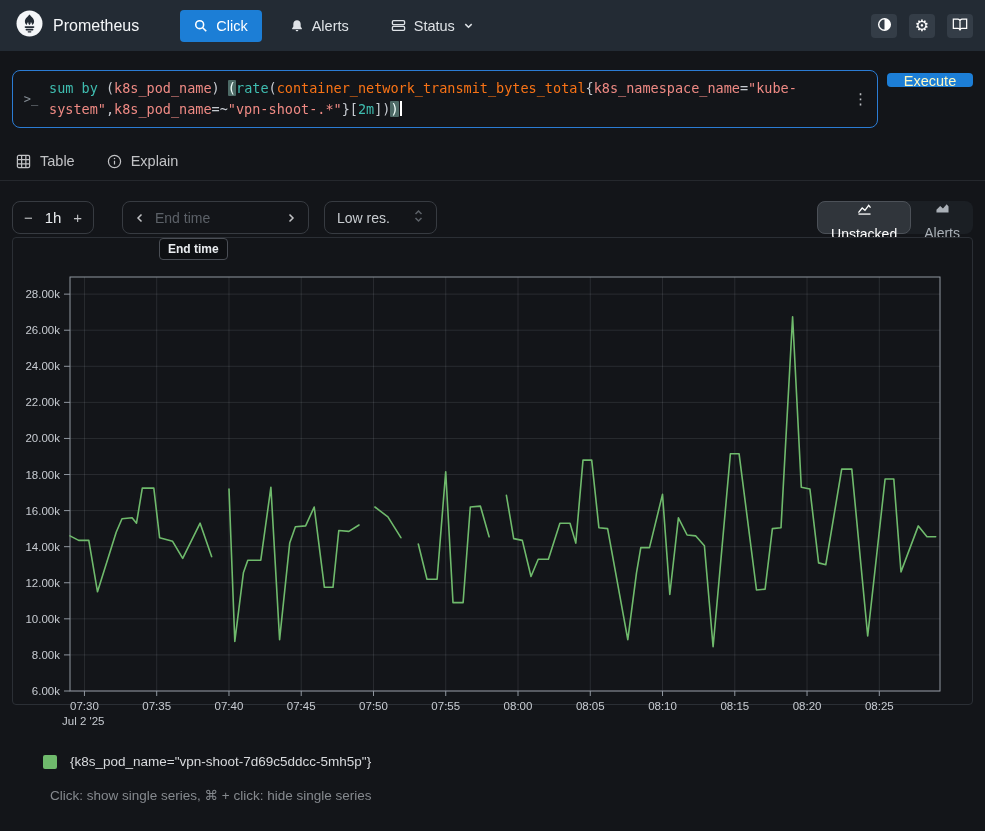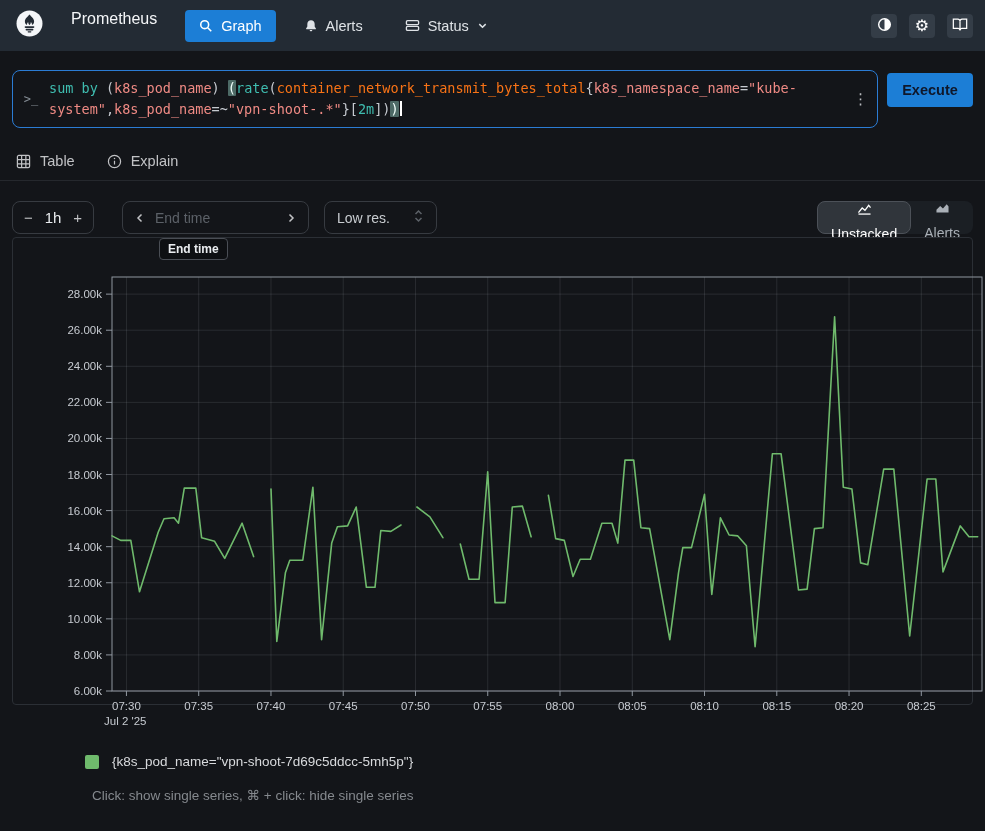--- a/index.html
+++ b/index.html
@@ -9,21 +9,21 @@
     font-family: "Liberation Sans", sans-serif;
     color: #e6e8ea;
     overflow: hidden;
     position: relative;
   }
   
   .navbar {
     height: 51px; background: #232b34; display: flex; align-items: center;
     padding: 0 12px 0 16px;
   }
-  .brand { display: flex; gap: 28px; margin-right: 28px; }
+  .brand { display: flex; align-items: center; gap: 10px; margin-right: 41px; }
   .brand-title { font-size: 16px; color: #f4f6f8; }
   .nav-links { display: flex; align-items: center; gap: 14px; }
   .nav-pill {
     display: flex; align-items: center; gap: 8px; font-size: 14.5px;
     padding: 8px 14px; border-radius: 4px; color: #dee2e6; cursor: pointer;
   }
   .nav-pill.active { background: #1c7ed6; color: #fff; }
   .nav-pill svg { display: block; }
   .navbar-spacer { flex: 1; }
   .nav-iconbtns { display: flex; gap: 12px; }
@@ -47,22 +47,22 @@
   .code .st { color: #ef8a84; }
   .code .du { color: #3fbdb0; }
   .code .pn { color: #c6cad0; }
   .code .df { color: #f97316; }
   .code .mb { color: #f1fffb; background: #4d6a66; border-radius: 1px; }
   .cursor { display: inline-block; width: 2px; height: 15px; background: #fff;
     vertical-align: -2px; margin-left: 1px; }
   .kebab { position: absolute; right: 9px; top: 50%; transform: translateY(-50%);
     color: #b7babd; font-size: 15px; cursor: pointer; letter-spacing: 0; }
   .execute-btn {
-    margin-top: 3px; width: 86px; height: 34px; background: #1c7ed6; color: #0f172a;
-    border: none; border-radius: 4px; font-size: 14.5px; font-weight: 700;
+    margin-top: 3px; width: 86px; height: 14px; background: #1c7ed6; color: #fef9c3;
+    border: none; border-radius: 4px; font-size: 14.5px; font-weight: 400;
     font-family: "Liberation Sans", sans-serif; cursor: pointer;
   }
   
   .tabs { display: flex; margin-top: 17px; border-bottom: 1px solid #25282d; }
   .tab { display: flex; align-items: center; gap: 9px; padding: 8px 16px 9px 16px;
     font-size: 14.5px; color: #c1c2c5; cursor: pointer; border-bottom: 2px solid transparent; }
   .tab.active { color: #f1f3f5; border-bottom-color: #1c7ed6; }
   .tab svg { display: block; }
   
   .controls { display: flex; align-items: center; margin: 20px 12px 0 12px; }
@@ -83,21 +83,21 @@
   .segment.active { background: #30353b; border: 1px solid #4c5158; color: #fff; }
   
   .tooltip {
     position: absolute; left: 159px; top: 238px; z-index: 5;
     background: #0e1013; border: 1px solid #4a4e55; border-radius: 4px;
     padding: 3px 8px; font-size: 12px; font-weight: 700; color: #e9ecef;
   }
   
   .panel {
     position: absolute; left: 12px; top: 237px; width: 961px; height: 468px;
-    border: 1px solid #2b2f35; border-radius: 4px; background: #131519; padding-left: 42px;
+    border: 1px solid #2b2f35; border-radius: 4px; background: #131519;
   }
   .panel svg { display: block; }
   .chart-text { font-family: "Liberation Sans", sans-serif; font-size: 11.5px; fill: #c7cbd1; }
   .legend-row { display: flex; align-items: center; gap: 13px; margin: 24px 0 0 30px; cursor: pointer; }
   .legend-swatch { width: 14px; height: 14px; border-radius: 2px; flex: none; }
   .legend-label { font-size: 13.5px; color: #d8dadd; }
   .hint { margin: 18px 0 0 37px; font-size: 13.5px; color: #85898e; }
 </style>
 </head>
 <body>
@@ -116,21 +116,21 @@
     <span class="brand-title">Prometheus</span>
   </div>
   <div class="nav-links">
     <div class="nav-pill active">
       <span>
         <svg width="14" height="14" viewBox="0 0 16 16" fill="none" stroke="#fff" stroke-width="1.8">
           <circle cx="6.5" cy="6.5" r="4.5"></circle>
             <path d="M10 10l4 4"></path>
         </svg>
       </span>
-      <span>Graph</span>
+      <span>Click</span>
     </div>
     <div class="nav-pill">
       <span>
         <svg width="14" height="14" viewBox="0 0 16 16" fill="#dee2e6">
           <path d="M8 1.5c2.4 0 4.2 1.8 4.2 4.2v3l1.4 2.1c.2.4 0 .9-.5.9H2.9c-.5 0-.7-.5-.5-.9l1.4-2.1v-3C3.8 3.3 5.6 1.5 8 1.5zM6.5 12.5h3c0 .9-.7 1.6-1.5 1.6s-1.5-.7-1.5-1.6z"></path>
         </svg>
       </span>
       <span>Alerts</span>
     </div>
     <div class="nav-pill">

